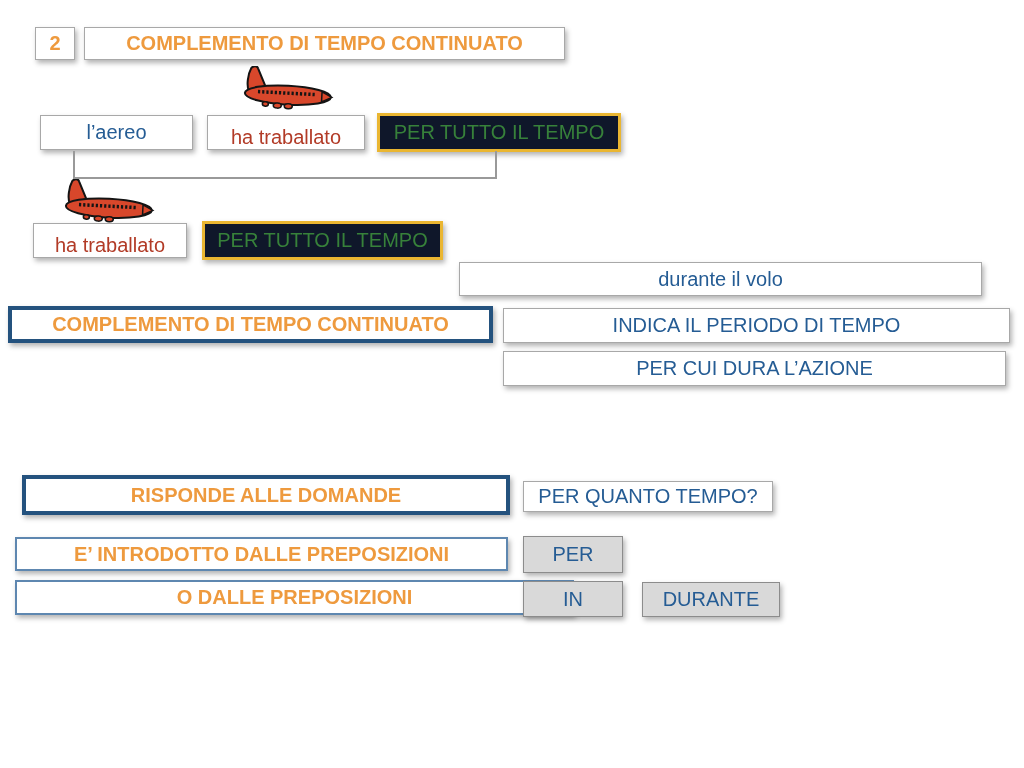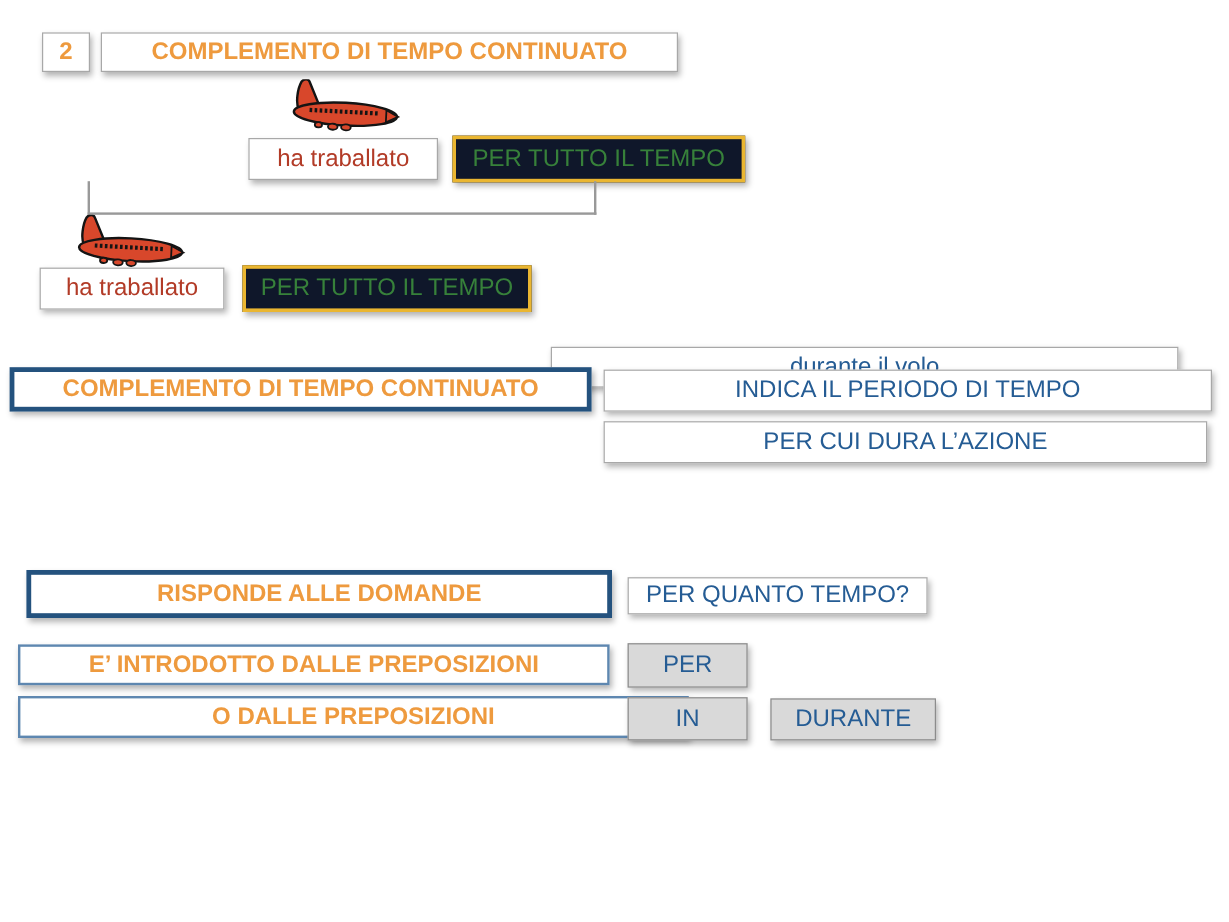--- a/index.html
+++ b/index.html
@@ -9,21 +9,21 @@
   }
   .box {
     position:absolute; box-sizing:border-box;
     display:flex; align-items:center; justify-content:center;
     background:#ffffff; border:1px solid #a8a8a8;
     box-shadow:2px 3px 5px rgba(0,0,0,0.30);
     font-size:20px; white-space:nowrap; text-align:center;
   }
   .orange-text { color:#ee9a3e; font-weight:bold; }
   .blue-text   { color:#255c94; }
-  .red-text    { color:#b23b27; }
+  .red-text    { color:#b23b27;align-items:flex-end; }
   .green-text  { color:#37813a; }
   .gray-fill   { background:#d9d9d9; border:1px solid #8c8c8c; }
   .amber-border{ border:3px solid #eab631; background:#0f172a; }
   .navy-border { border:4px solid #24527e; }
   .steel-border{ border:2px solid #5e87b0; }
 
   
   .num-box   { left:35px;  top:27px; width:40px;  height:33px; }
   .title-box { left:84px;  top:27px; width:481px; height:33px; }
 
@@ -40,21 +40,21 @@
   .bracket {
     position:absolute; left:73px; top:151px; width:420px; height:26px;
     border-left:2px solid #999999; border-right:2px solid #999999;
     border-bottom:2px solid #999999;
   }
 
   
   .verb-box-2       { left:33px;  top:223px; width:154px; height:35px; }
   .complement-box-2 { left:202px; top:221px; width:241px; height:39px; }
   .explain-box-1    { left:459px; top:221px; width:523px; height:37px; }
-  .explain-box-2    { left:459px; top:262px; width:523px; height:34px;margin-top:27px; }
+  .explain-box-2    { left:459px; top:262px; width:523px; height:34px; }
 
   
   .term-box   { left:8px;   top:306px; width:485px; height:37px; }
   .def-line-0 { left:503px; top:308px; width:507px; height:35px; }
   .def-line-1 { left:503px; top:351px; width:503px; height:35px; }
   .def-line-2 { left:503px; top:394px; width:507px; height:35px; }
 
   
   .risponde-box { left:22px;  top:475px; width:488px; height:40px; }
   .question-box { left:523px; top:481px; width:250px; height:31px; }
@@ -84,20 +84,23 @@
       <path d="M15,4 C17,1 21,1 22,4 L30,21 L14,27 C11,22 12,10 15,4 Z" fill="#d8472b" stroke="#141414" stroke-width="2"></path>
       <ellipse cx="53" cy="29" rx="43" ry="9.5" fill="#d8472b" stroke="#141414" stroke-width="2"></ellipse>
       <path d="M87,24 L97,29 L87,34 Z" fill="#d8472b" stroke="#141414" stroke-width="1.5"></path>
       <line x1="23" y1="27" x2="81" y2="27" stroke="#141414" stroke-width="3.5" stroke-dasharray="2.2 2"></line>
       <ellipse cx="31" cy="39" rx="3" ry="2.2" fill="#d8472b" stroke="#141414" stroke-width="1.5"></ellipse>
       <ellipse cx="43" cy="40" rx="4" ry="2.5" fill="#d8472b" stroke="#141414" stroke-width="1.5"></ellipse>
       <ellipse cx="54" cy="40" rx="4" ry="2.5" fill="#d8472b" stroke="#141414" stroke-width="1.5"></ellipse>
     </g>
   </svg>
 
+  <div class="box subject-box-1 blue-text">
+    <span>l’aereo</span>
+  </div>
   <div class="box verb-box-1 red-text">
     <span>ha traballato</span>
   </div>
   <div class="box complement-box-1 green-text amber-border">
     <span>PER TUTTO IL TEMPO</span>
   </div>
 
   <div class="bracket"></div>
 
   <svg class="plane-2" viewBox="0 0 100 46">

